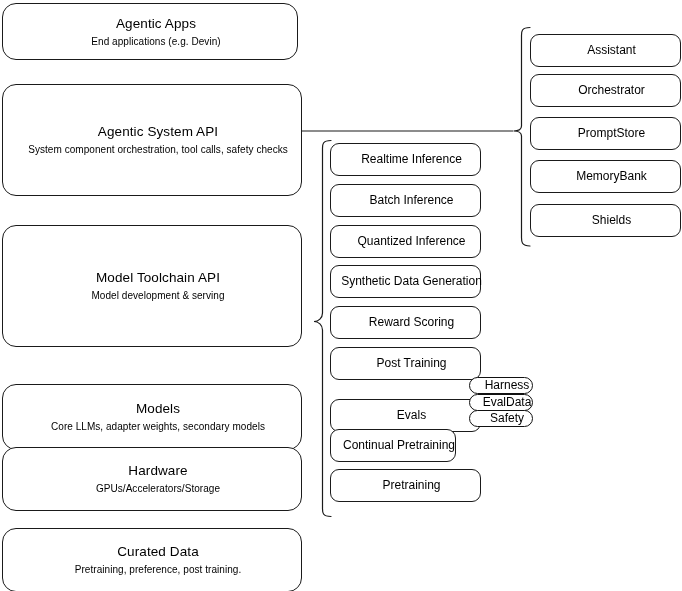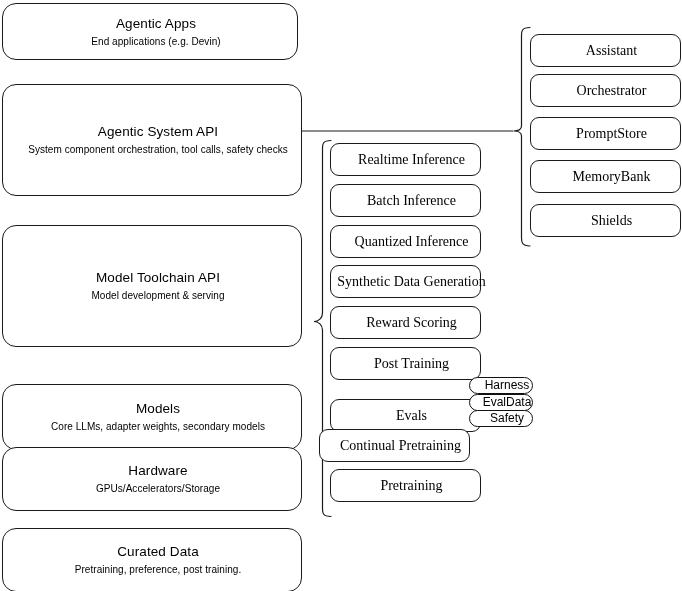--- a/index.html
+++ b/index.html
@@ -48,25 +48,24 @@
     color: #000000;
     margin-top: 3px;
     letter-spacing: 0.05px;
   }
   
   .comp-box {
     height: 33px;
     border-radius: 9px;
   }
   .comp-label {
-    font-size: 14px;
+    font-size: 12px;
     line-height: 15px;
     color: #000000;
     white-space: nowrap;
-    font-family: Liberation Serif, serif;
   }
   
   .badge {
     position: absolute;
     box-sizing: border-box;
     border: 1px solid #111111;
     border-radius: 10px;
     background: #ffffff;
     height: 17px;
     display: flex;
@@ -160,21 +159,21 @@
   </div>
   <div class="box comp-box" style="left:330px; top:306px; width:151px;">
     <div class="comp-label">Reward Scoring</div>
   </div>
   <div class="box comp-box" style="left:330px; top:347px; width:151px;align-items:center;">
     <div class="comp-label">Post Training</div>
   </div>
   <div class="box comp-box" style="left:330px; top:399px; width:151px;">
     <div class="comp-label">Evals</div>
   </div>
-  <div class="box comp-box" style="left:319px; top:429px; width:151px;">
+  <div class="box comp-box" style="left:330px; top:429px; width:126px;">
     <div class="comp-label">Continual Pretraining</div>
   </div>
   <div class="box comp-box" style="left:330px; top:469px; width:151px;">
     <div class="comp-label">Pretraining</div>
   </div>
 
   <div class="badge" style="left:469px; top:377px; width:64px;">Harness</div>
   <div class="badge" style="left:469px; top:394px; width:64px;">EvalData</div>
   <div class="badge" style="left:469px; top:410px; width:64px;">Safety</div>
 

